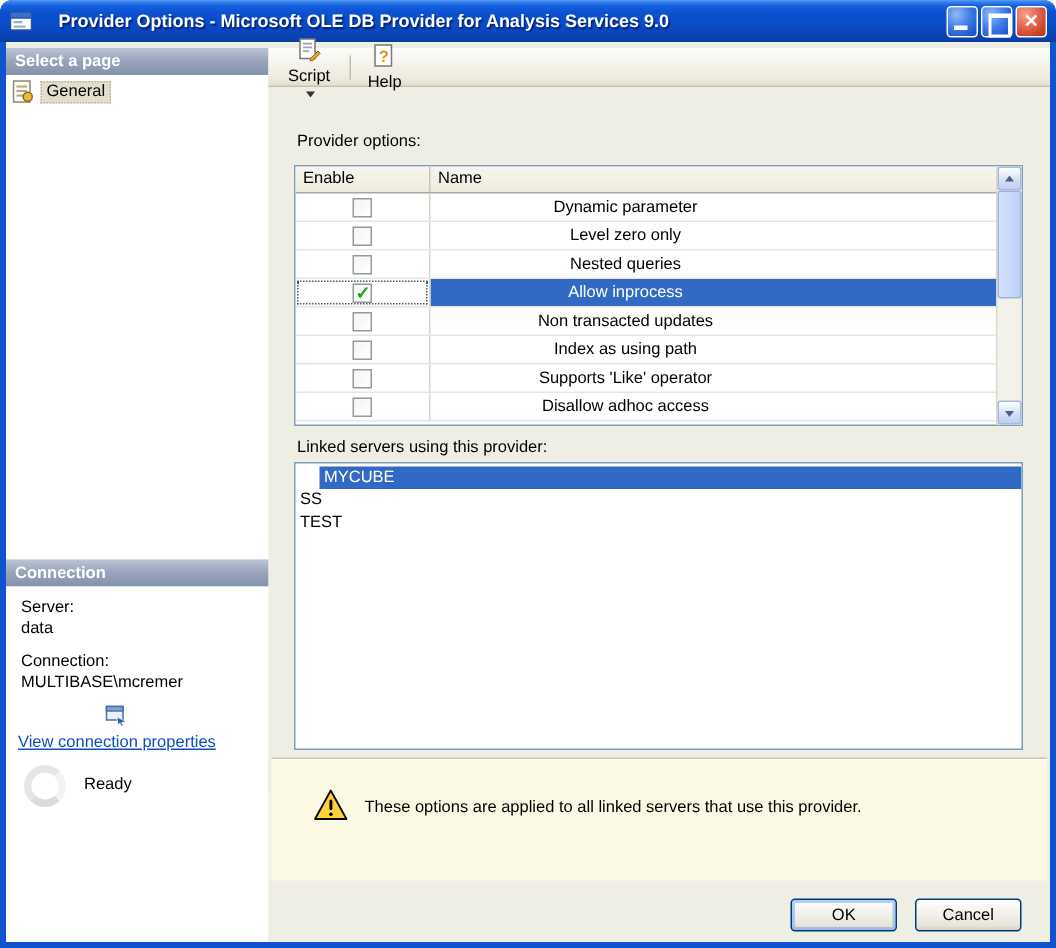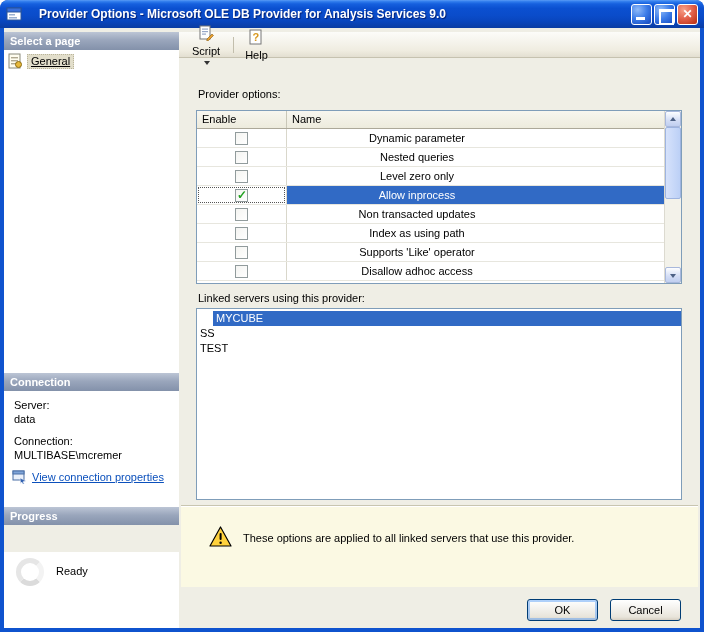--- a/index.html
+++ b/index.html
@@ -27,28 +27,28 @@
   
   .bodyarea { position:absolute; top:28px; left:4px; right:4px; bottom:4px; background:#EFEEE5;border-radius:12px; }
   
   .sidebar { position:absolute; left:0; top:0; width:175px; height:100%; background:#EFEEE5; }
   .section-header {
     position:absolute; left:0; right:0; height:18px; padding-left:6px;
     background:linear-gradient(180deg,#BCC5D5 0%,#9AA6BC 45%,#8391AA 100%);
     color:#fff; font-weight:bold; line-height:18px;
   }
   .hdr-select { top:4px; } .hdr-conn { top:345px; } .hdr-prog { top:479px; }
-  .panel-white { position:absolute; left:0; right:0; background:#fff;text-decoration:underline; }
+  .panel-white { position:absolute; left:0; right:0; background:#fff; }
   .pnl-pages { top:22px; height:323px; }
   .pnl-conn  { top:363px; height:116px; }
-  .pnl-prog  { top:524px; bottom:0; }
+  .pnl-prog  { top:476px; bottom:0; }
   .page-item { display:flex; align-items:center; gap:4px; padding:3px 2px 0 3px; cursor:default; }
   .page-item .lbl { background:#E2DECB; border:1px dotted #B9B49A; padding:0 3px; line-height:13px; }
   .conn-line { position:absolute; left:10px; white-space:nowrap; }
-  .view-link { position:absolute; left:8px; top:78px; display:flex; align-items:center; gap:5px; cursor:pointer; }
+  .view-link { position:absolute; left:8px; top:78px; display:flex; align-items:center; gap:5px; cursor:pointer;flex-direction:column; }
   .view-link .txt { color:#0B50BC; text-decoration:underline; }
   .spinner { position:absolute; left:12px; top:6px; width:28px; height:28px; border-radius:50%;
     border:5px solid #E6E6E6; border-right-color:#F3F3F3; border-bottom-color:#DBDBDB; background:#fff; }
   .ready { position:absolute; left:52px; top:13px; }
   
   .main { position:absolute; left:175px; top:0; right:0; bottom:0; background:#EFEEE5; }
   .toolbar {
     position:absolute; top:4px; left:0; right:0; height:26px;
     background:linear-gradient(180deg,#FCFCF9 0%,#EFECE0 75%,#E3DFD1 100%);
     border-bottom:1px solid #C6C2B0; display:flex; align-items:center; padding-left:8px; gap:3px;
@@ -206,29 +206,29 @@
                 </div>
                 <div class="cell-name">
                   <span class="name-inner">Dynamic parameter</span>
                 </div>
               </div>
               <div class="grid-row">
                 <div class="cell-enable">
                   <div class="xp-checkbox"></div>
                 </div>
                 <div class="cell-name">
+                  <span class="name-inner">Level zero only</span>
+                </div>
+              </div>
+              <div class="grid-row">
+                <div class="cell-enable">
+                  <div class="xp-checkbox"></div>
+                </div>
+                <div class="cell-name">
                   <span class="name-inner">Nested queries</span>
-                </div>
-              </div>
-              <div class="grid-row">
-                <div class="cell-enable">
-                  <div class="xp-checkbox"></div>
-                </div>
-                <div class="cell-name">
-                  <span class="name-inner">Level zero only</span>
                 </div>
               </div>
               <div class="grid-row selected">
                 <div class="cell-enable focus">
                   <div class="xp-checkbox checked"></div>
                 </div>
                 <div class="cell-name">
                   <span class="name-inner">Allow inprocess</span>
                 </div>
               </div>

